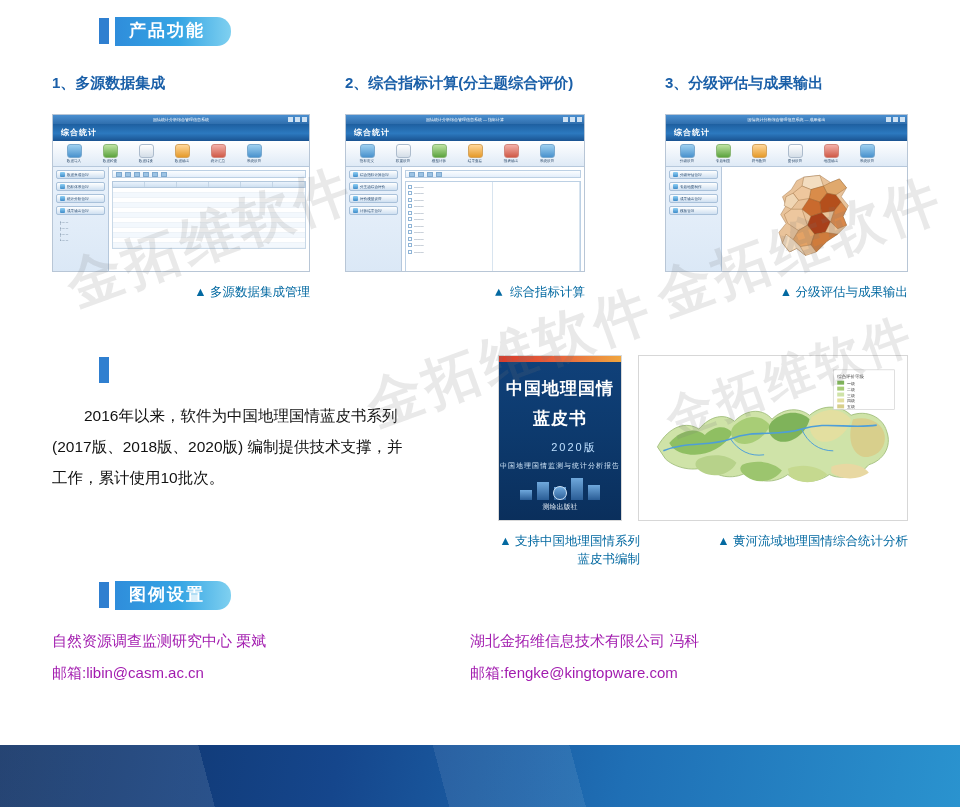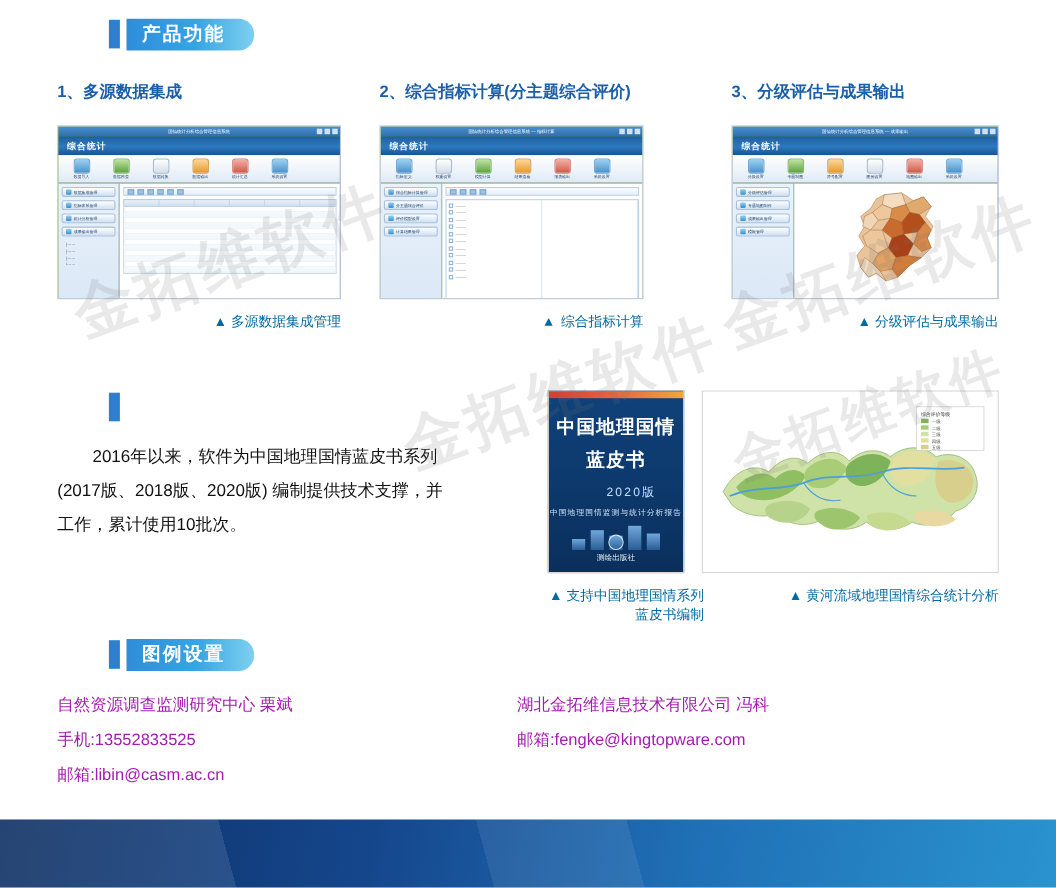--- a/index.html
+++ b/index.html
@@ -59,21 +59,21 @@
     font-size: 12.5px;
     color: #0369a1;
     text-align: right;
     white-space: nowrap;
   }
 
   
   .app {
     width: 100%; height: 100%;
     display: flex; flex-direction: column;
-    background: #4d7c0f;
+    background: #c2410c;
     font-size: 4px;
     color: #20314a;
   }
   .app-title {
     height: 9px;
     background: linear-gradient(180deg, #4a8fd0, #2f6ead);
     color: #fff;
     font-size: 4px;
     display: flex; align-items: center; justify-content: center;
     position: relative;
@@ -589,21 +589,20 @@
 </div>
 <div class="caption" style="left:638px; top:533px; width:270px;">▲ 黄河流域地理国情综合统计分析</div>
 
 <div class="section-header" style="left:52px; top:580px;">
   <div class="sh-bar"></div>
   <div class="sh-pill">图例设置</div>
 </div>
 
 <div class="contact" style="left:52px; top:625px;">
   <div>自然资源调查监测研究中心  栗斌</div>
-  <div>手机:13552833525</div>
   <div>邮箱:libin@casm.ac.cn</div>
 </div>
 
 <div class="contact" style="left:470px; top:625px;">
   <div>湖北金拓维信息技术有限公司  冯科</div>
   <div>邮箱:fengke@kingtopware.com</div>
 </div>
 
 <div class="wm" style="left:60px; top:200px;">金拓维软件</div>
 <div class="wm" style="left:360px; top:320px;">金拓维软件</div>

